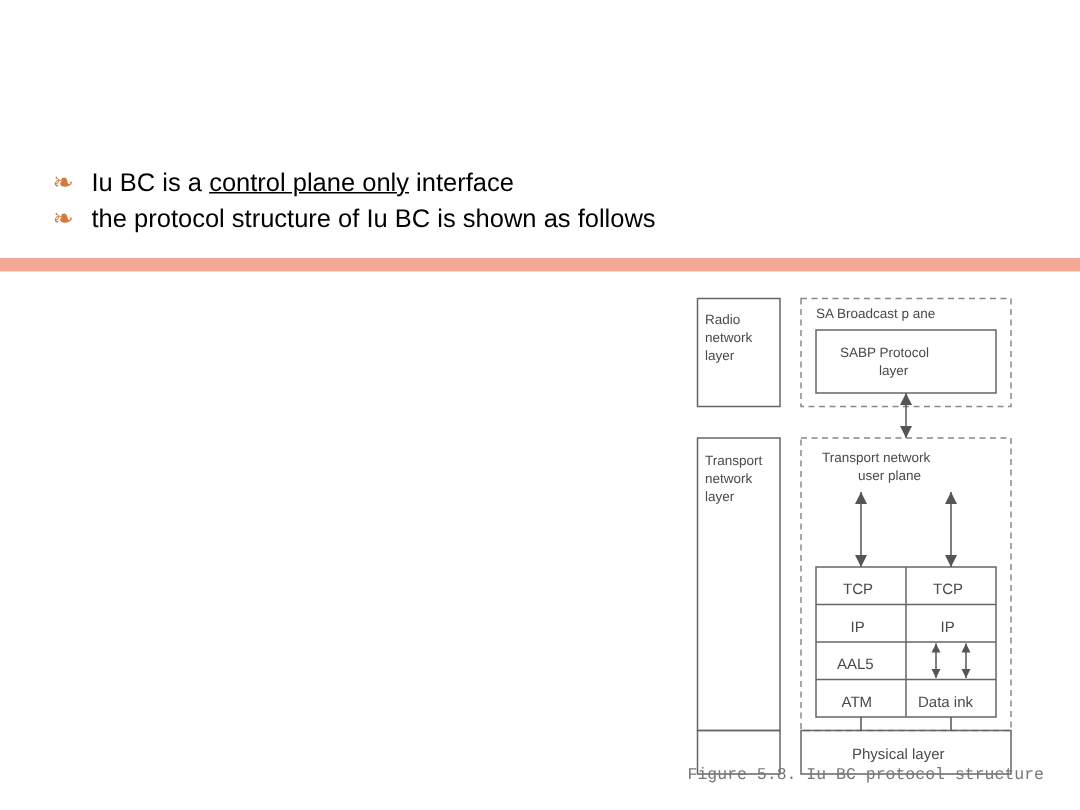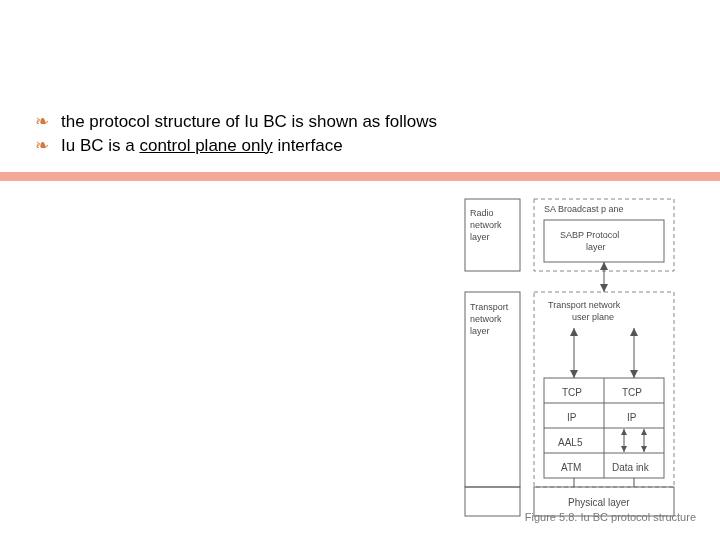--- a/index.html
+++ b/index.html
@@ -9,39 +9,39 @@
   
   ul.bul{position:absolute;left:35px;top:110px;margin:0;padding:0;list-style:none}
   ul.bul li{position:relative;padding-left:26px;font-size:17px;color:#000;
             line-height:1.4}
   ul.bul li::before{content:"\2767";color:#d4793d;position:absolute;left:0;top:0;
                     font-size:17px}
   .ul{text-decoration:underline}
   
   .diag{position:absolute;right:43px;top:198px;width:213px}
   .cap{position:absolute;right:24px;top:511px;font-size:11px;color:#787878;
-       font-family:Liberation Sans, sans-serif}
+       font-family:Liberation Mono, monospace}
   .diag svg{display:block}
   
   .svgbox{fill:none;stroke:#666;stroke-width:1}
   .svgbox-dash{fill:none;stroke:#888;stroke-width:1;stroke-dasharray:4 3}
   .lbl{font-size:10px;fill:#4a4a4a;font-family:Arial,Helvetica,sans-serif}
   .lblsm{font-size:9px;fill:#4a4a4a;font-family:Arial,Helvetica,sans-serif}
 </style>
 </head>
 <body>
 
 <div class="band"></div>
 
 <ul class="bul">
   <li>
-    <span>the protocol structure of Iu BC is shown as follows</span>
+    <span>Iu BC is a </span><span class="ul">control plane only</span><span> interface</span>
   </li>
   <li>
-    <span>Iu BC is a </span><span class="ul">control plane only</span><span> interface</span>
+    <span>the protocol structure of Iu BC is shown as follows</span>
   </li>
 </ul>
 
 <div class="diag">
 <svg width="213" height="320" viewBox="0 0 213 320">
 
   <rect class="svgbox" x="1" y="1" width="55" height="72"></rect>
   <text class="lblsm" x="6" y="18">Radio</text>
   <text class="lblsm" x="6" y="30">network</text>
   <text class="lblsm" x="6" y="42">layer</text>

